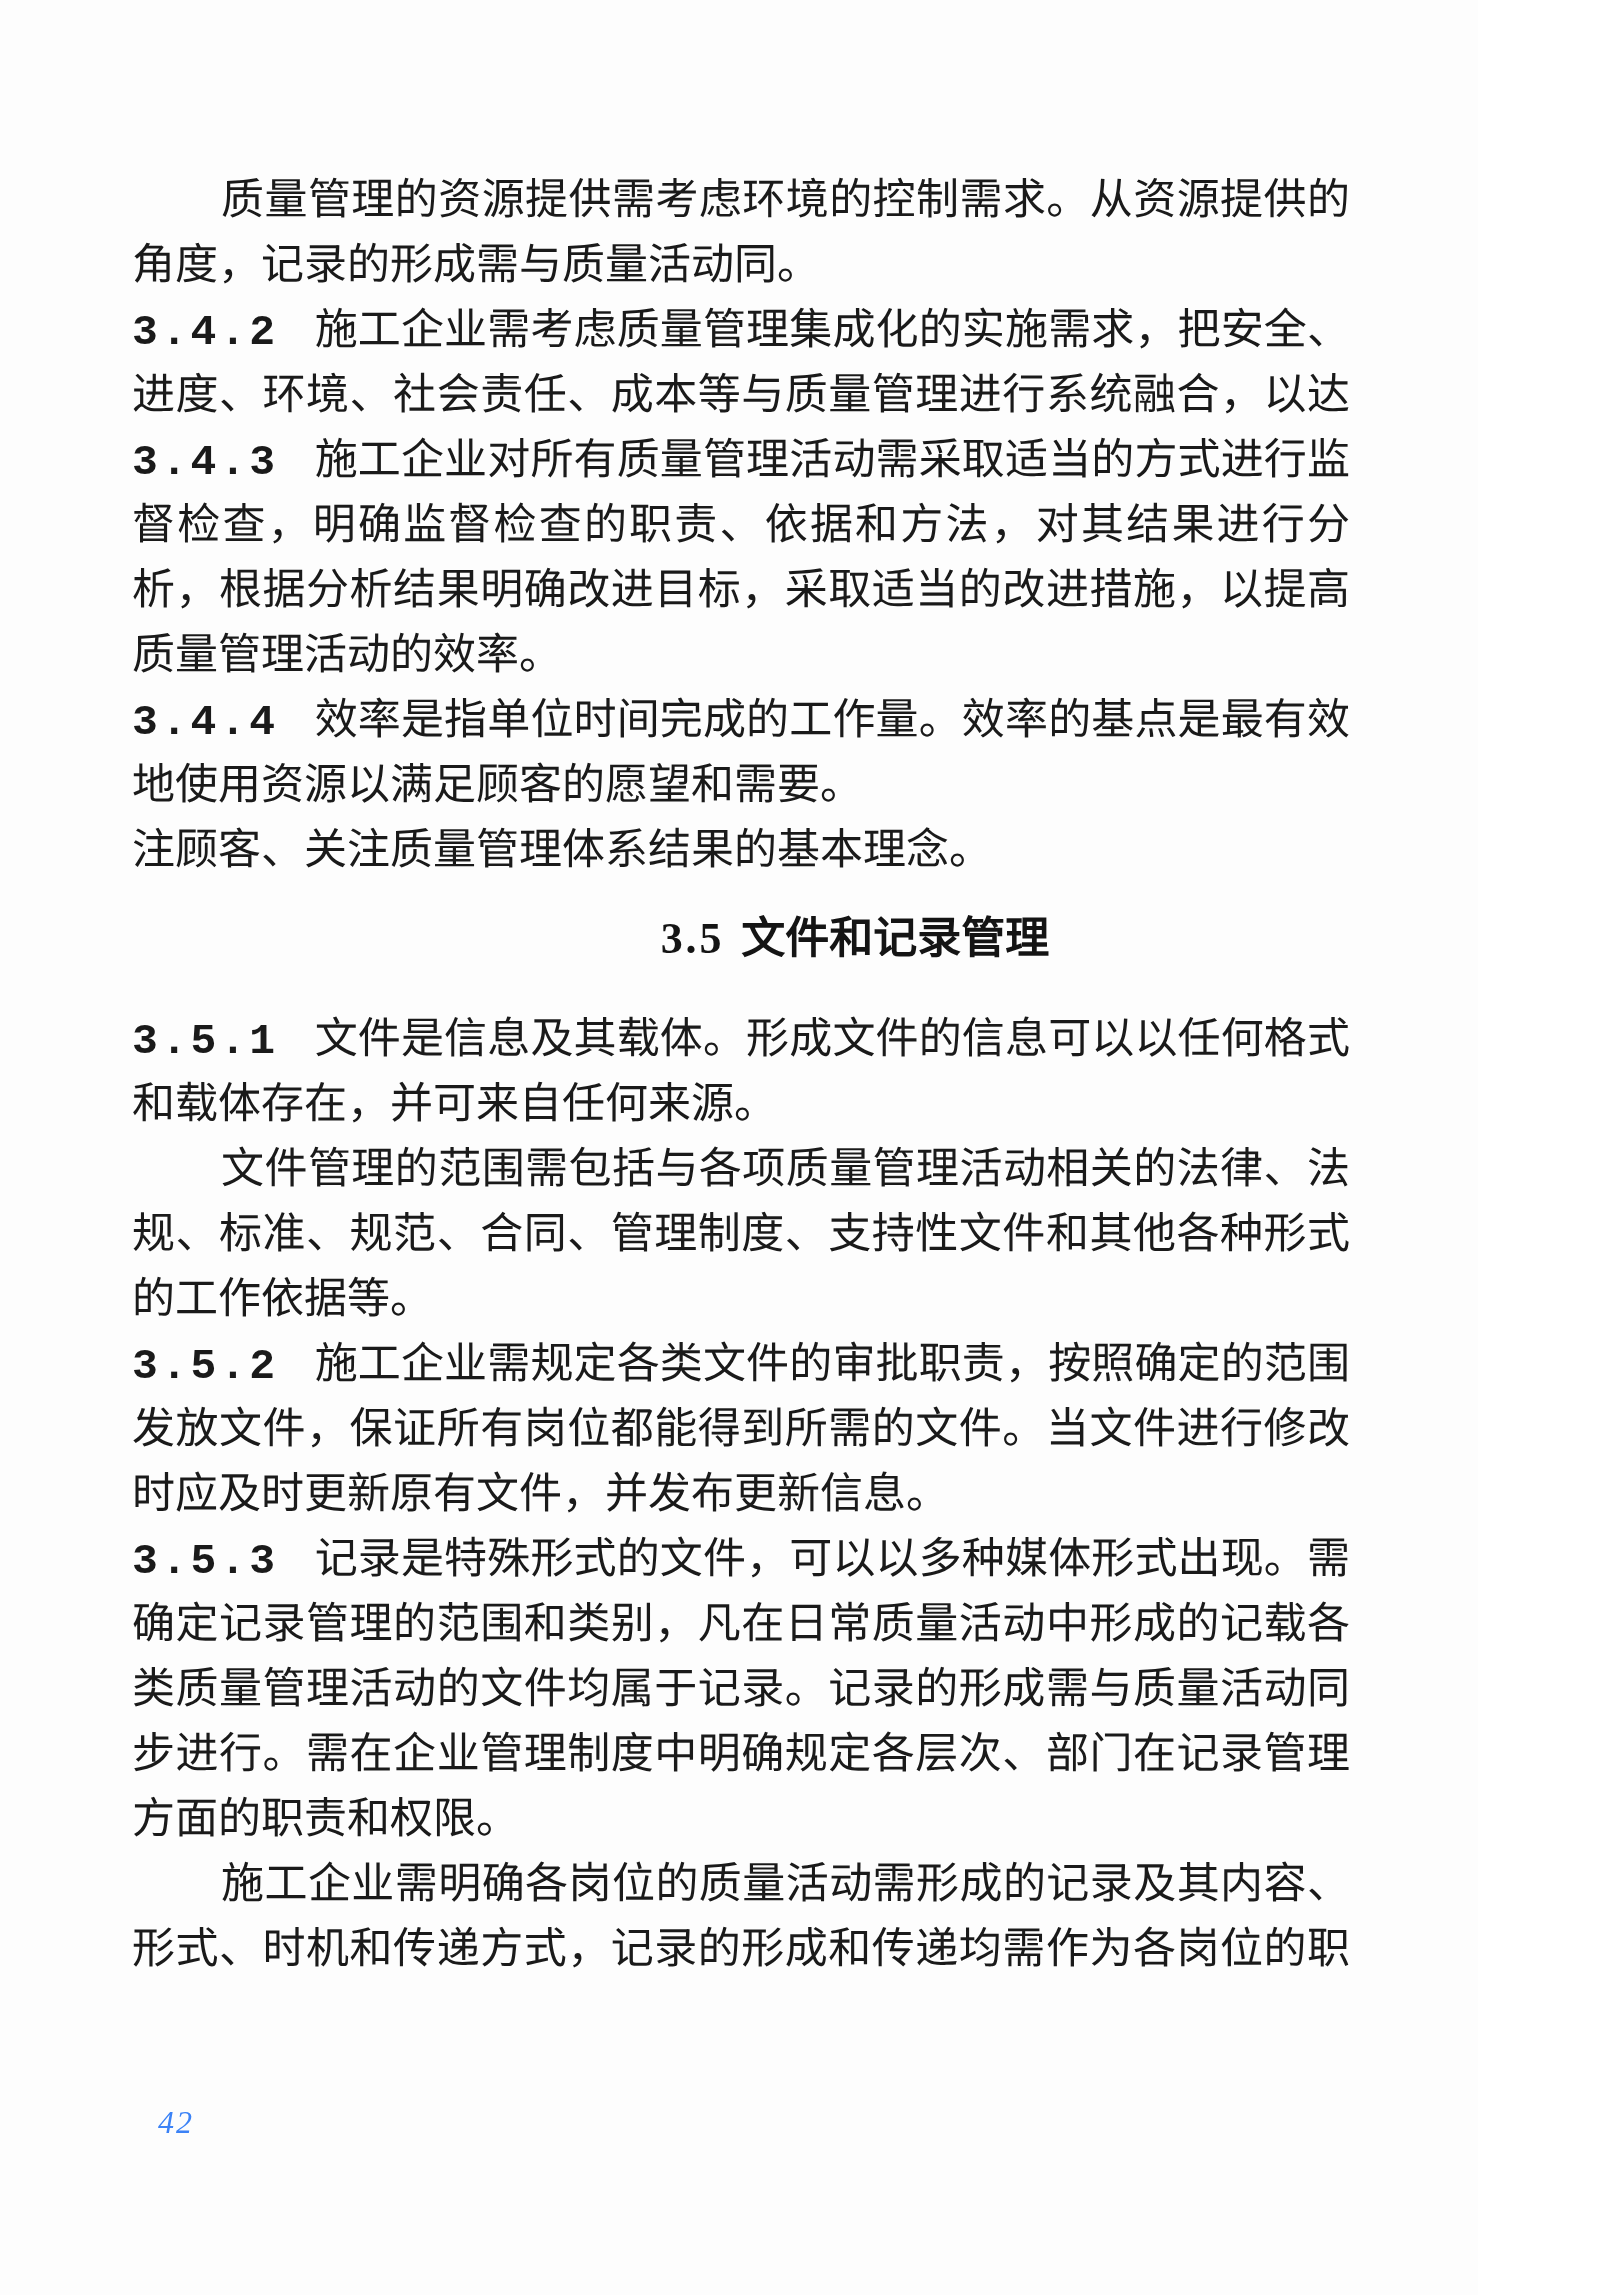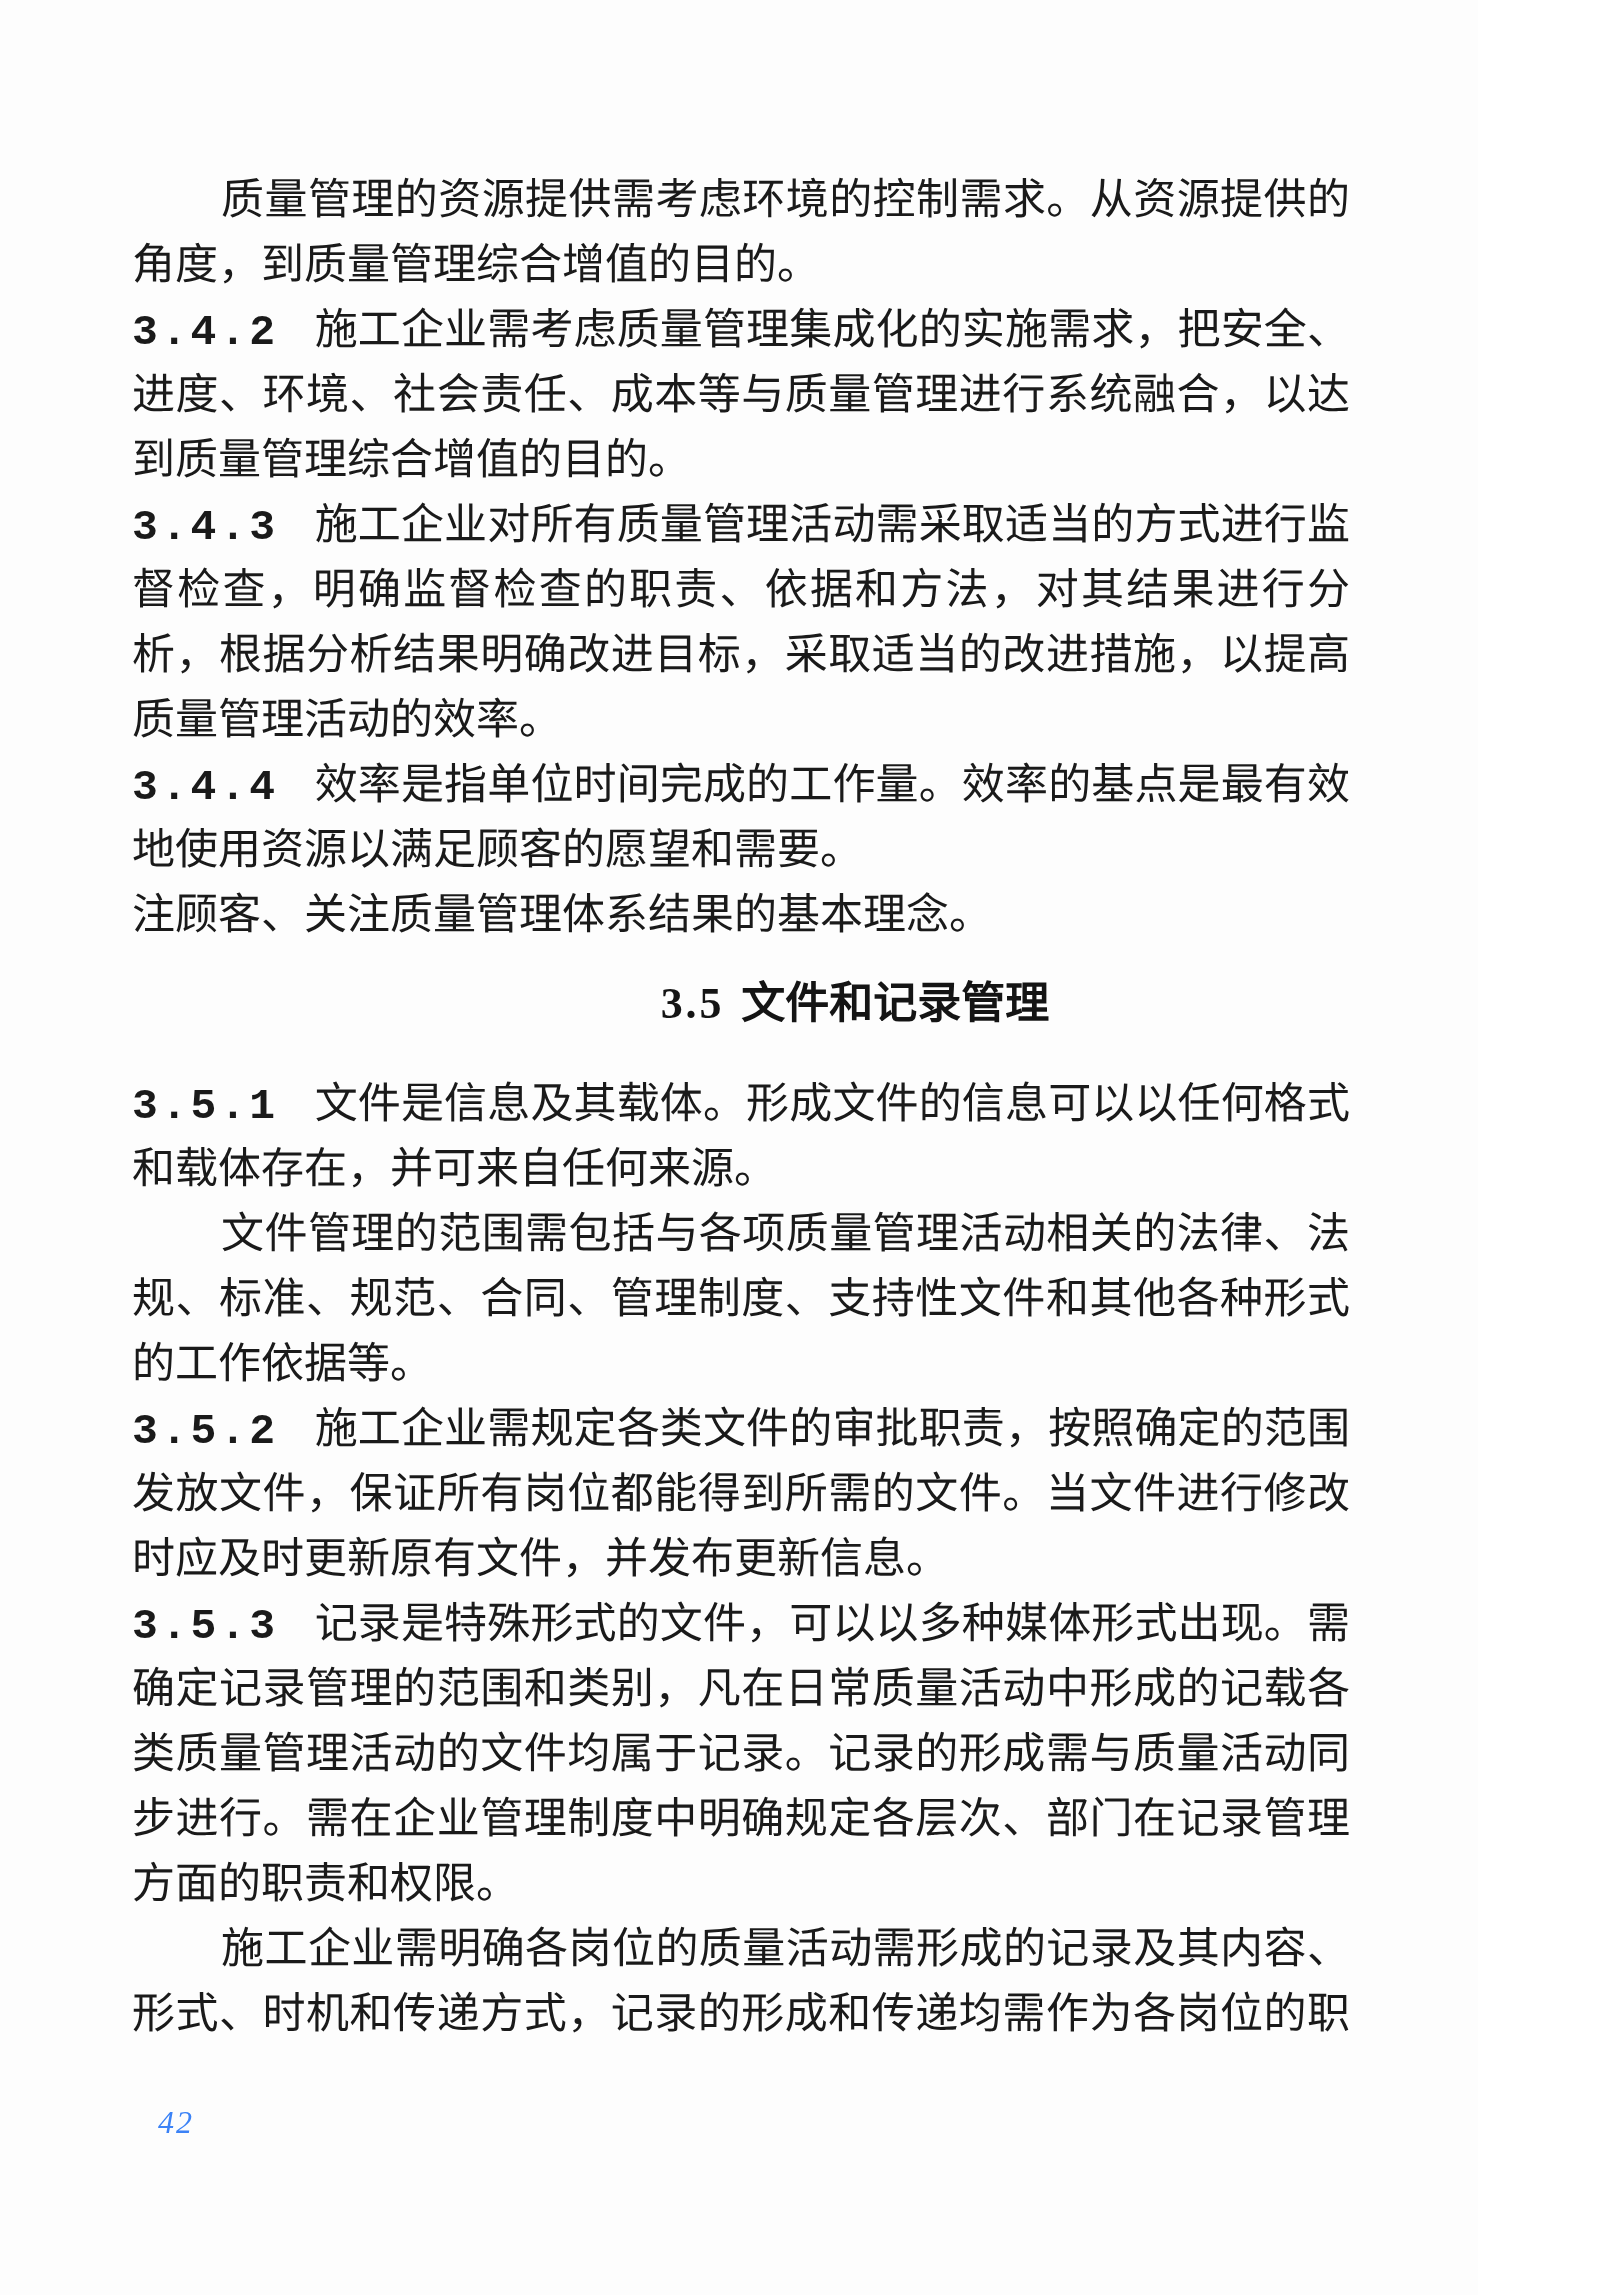--- a/index.html
+++ b/index.html
@@ -76,27 +76,26 @@
     color: #3b82f6;
   }
 </style>
 </head>
 <body>
 
 <div class="page">
   <div class="text-col" id="lines-root">
   <div class="line indent fill"><span class="txt">质量管理的资源提供需考虑环境的控制需求。从资源提供的</span></div>
 
-  <div class="line"><span class="txt">角度，到质量管理综合增值的目的。</span></div>
+  <div class="line"><span class="txt">角度，记录的形成需与质量活动同。</span></div>
 
   <div class="line fill"><span class="num">3.4.2</span><span class="txt">施工企业需考虑质量管理集成化的实施需求，把安全、</span></div>
 
   <div class="line fill"><span class="txt">进度、环境、社会责任、成本等与质量管理进行系统融合，以达</span></div>
 
-  <div class="line"><span class="txt">到质量管理综合增值的目的。</span></div>
 
   <div class="line fill"><span class="num">3.4.3</span><span class="txt">施工企业对所有质量管理活动需采取适当的方式进行监</span></div>
 
   <div class="line fill"><span class="txt">督检查，明确监督检查的职责、依据和方法，对其结果进行分</span></div>
 
   <div class="line fill"><span class="txt">析，根据分析结果明确改进目标，采取适当的改进措施，以提高</span></div>
 
   <div class="line"><span class="txt">质量管理活动的效率。</span></div>
 
   <div class="line fill"><span class="num">3.4.4</span><span class="txt">效率是指单位时间完成的工作量。效率的基点是最有效</span></div>

